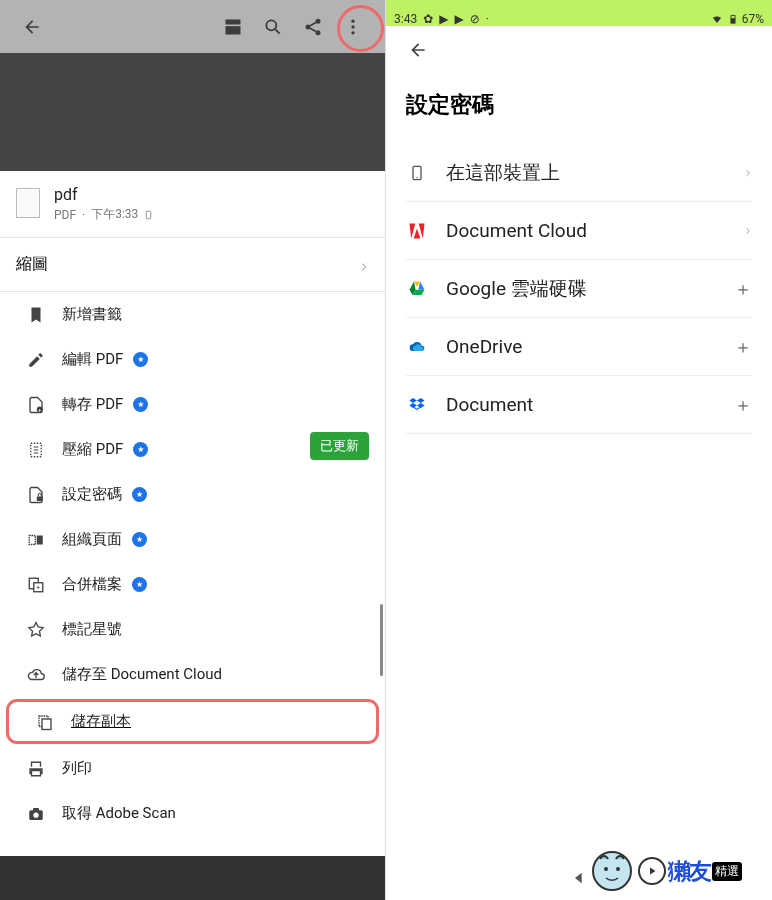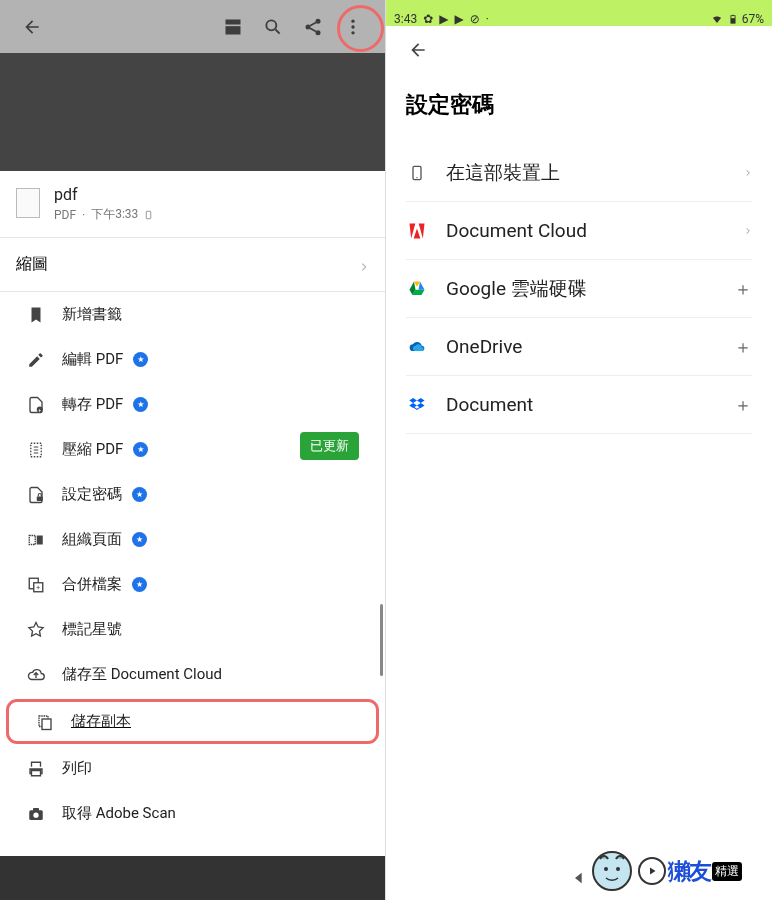--- a/index.html
+++ b/index.html
@@ -22,21 +22,21 @@
 .file-sub .phone-mini { width: 9px; height: 12px; }
 
 .thumb-row { display: flex; align-items: flex-end; justify-content: space-between; padding: 16px 16px; border-bottom: 1px solid #e5e5e5; font-size: 16px; cursor: pointer; }
 .thumb-row .chev { color: #aaa; }
 
 .menu-list { position: relative; }
 .menu-item { display: flex; align-items: center; padding: 12px 26px; gap: 16px; font-size: 15px; color: #222; cursor: pointer; height: 45px; }
 .menu-item .mi-icon { width: 20px; height: 20px; color: #444; display: flex; align-items: center; justify-content: center; }
 .menu-item .badge-star { width: 15px; height: 15px; background: #1e73e8; border-radius: 50%; display: flex; align-items: center; justify-content: center; margin-left: -6px; }
 .menu-item .badge-star::after { content: "★"; color: #fff; font-size: 8px; }
-.update-badge { position: absolute; right: 26px; top: 140px; background: #2aa338; color: #fff; font-size: 13px; padding: 5px 10px; border-radius: 4px; }
+.update-badge { position: absolute; right: 16px; top: 140px; background: #2aa338; color: #fff; font-size: 13px; padding: 5px 10px; border-radius: 4px; }
 .highlight-box { border: 3px solid #ee6a6a; border-radius: 11px; margin: 2px 6px; text-decoration: underline; }
 .bottom-bar { position: absolute; bottom: 0; left: 0; right: 0; height: 44px; background: #333; }
 .scrollbar { position: absolute; right: 2px; top: 312px; width: 3px; height: 72px; background: #888; border-radius: 2px; }
 
 
 .status-bar { height: 26px; background: #bef264; display: flex; align-items: flex-end; padding: 0 8px; font-size: 12px; color: #333; }
 .status-left { display: flex; align-items: center; gap: 6px; }
 .status-right { margin-left: auto; display: flex; align-items: center; gap: 4px; }
 .right-back { height: 48px; display: flex; align-items: center; padding: 0 12px; }
 .right-title { font-size: 22px; font-weight: 600; padding: 16px 20px 24px; }

